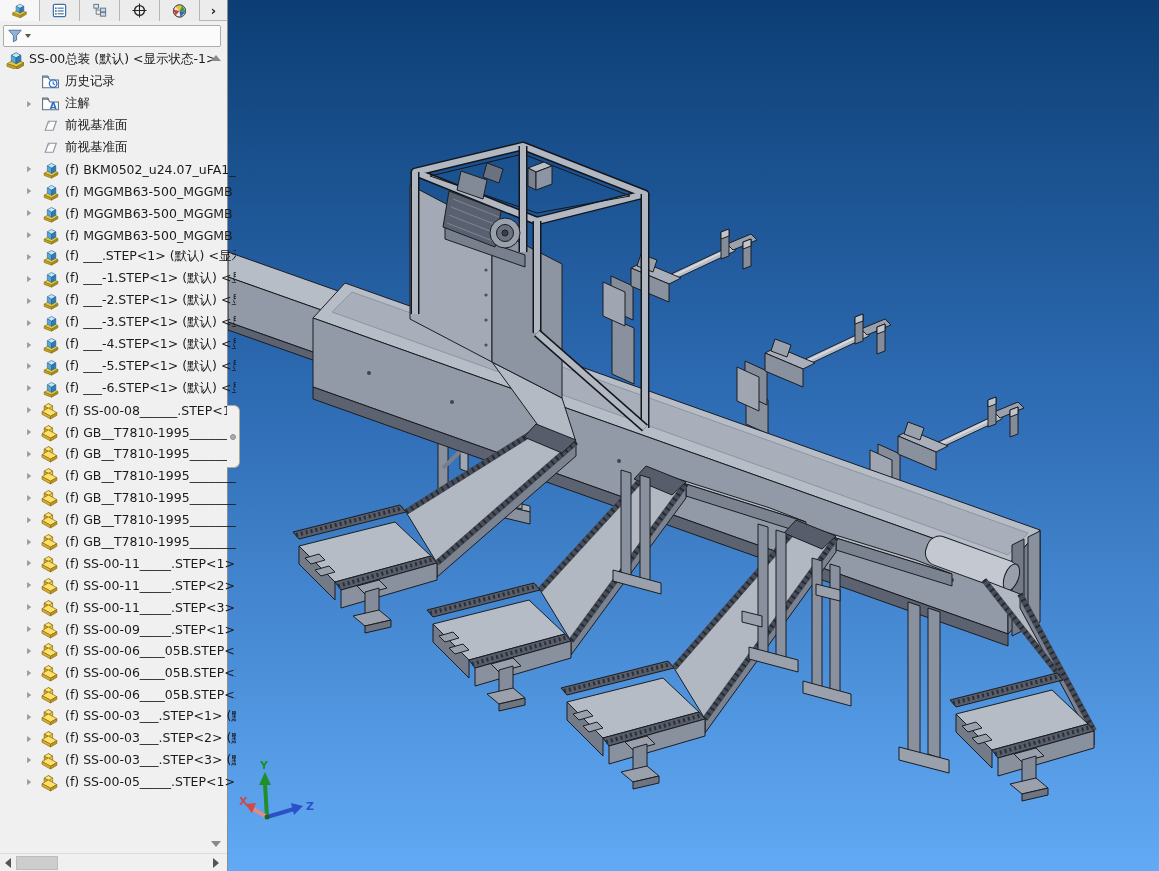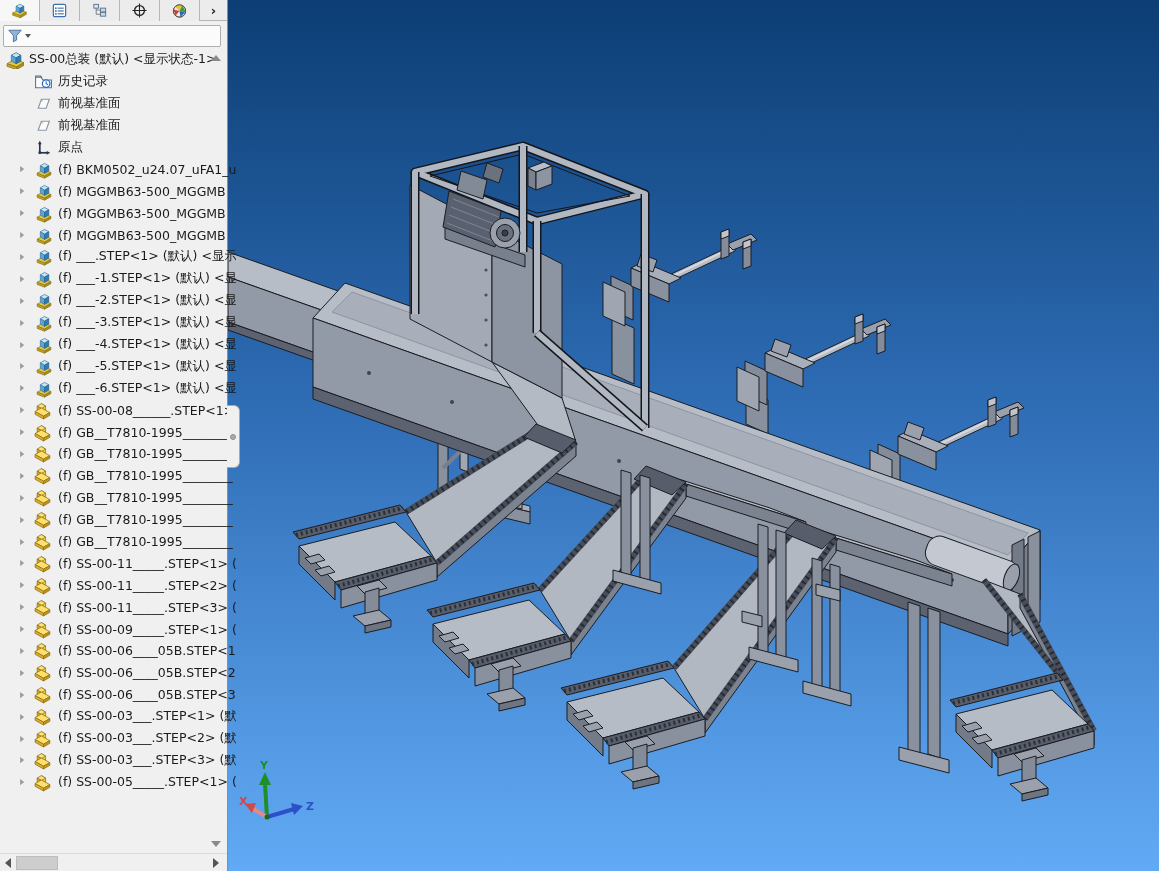--- a/index.html
+++ b/index.html
@@ -25,21 +25,21 @@
   .filterbar { position:absolute; left:3px; top:25px; width:218px; height:22px;
     background:#fbfbfb; border:1px solid #adadad; border-radius:2px;
     display:flex; align-items:center; padding:0 3px; }
   .filterbar svg.funnel { width:16px; height:16px; }
   .filterbar .fdrop { margin-left:1px; }
   .filterbar input { flex:1; border:none; outline:none; background:transparent;
     font-size:12px; height:18px; margin-left:4px; }
 
   #tree-rows { position:absolute; left:0; top:49px; width:236px; height:804px; overflow:hidden; }
   .trow { height:21.9px; display:flex; align-items:center; white-space:nowrap;
-    font-size:12.5px; color:#1a1a1a; padding-left:17px; }
+    font-size:12.5px; color:#1a1a1a; padding-left:24px; }
   .trow.root { padding-left:5px; }
   .trow .arr { width:17px; height:16px; flex:0 0 17px; display:flex; align-items:center; }
   .trow .arr svg { width:10px; height:10px; }
   .trow .tico { width:19px; height:19px; flex:0 0 19px; }
   .trow .tico svg { width:19px; height:19px; }
   .trow .tlb { margin-left:5px; overflow:hidden; }
 
   .vscroll-up, .vscroll-down { position:absolute; right:6px; width:0; height:0;
     border-left:5px solid transparent; border-right:5px solid transparent; }
   .vscroll-up { top:55px; border-bottom:6px solid #8a8a8a; }
@@ -350,39 +350,43 @@
         <span class="tlb">SS-00总装 (默认) &lt;显示状态-1&gt;</span>
       </div>
       <div class="trow">
         <span class="arr"></span>
         <span class="tico"><svg viewBox="0 0 18 18">
             <use href="#sym-folder-history"></use>
           </svg></span>
         <span class="tlb">历史记录</span>
       </div>
       <div class="trow">
+        <span class="arr">
+          <svg viewBox="0 0 16 16">
+            <path d="M5,3 L11.5,8 L5,13 Z" fill="#9b9b9b"></path>
+          </svg>
+        </span>
+        <span class="tico"><svg viewBox="0 0 18 18">
+            <use href="#sym-folder-annotations"></use>
+          </svg></span>
+        <span class="tlb">注解</span>
+      </div>
+      <div class="trow">
         <span class="arr"></span>
         <span class="tico"><svg viewBox="0 0 18 18">
             <use href="#sym-plane"></use>
           </svg></span>
         <span class="tlb">前视基准面</span>
       </div>
       <div class="trow">
         <span class="arr"></span>
         <span class="tico"><svg viewBox="0 0 18 18">
             <use href="#sym-plane"></use>
           </svg></span>
         <span class="tlb">前视基准面</span>
-      </div>
-      <div class="trow">
-        <span class="arr"></span>
-        <span class="tico"><svg viewBox="0 0 18 18">
-            <use href="#sym-origin"></use>
-          </svg></span>
-        <span class="tlb">原点</span>
       </div>
       <div class="trow">
         <span class="arr">
           <svg viewBox="0 0 16 16">
             <path d="M5,3 L11.5,8 L5,13 Z" fill="#9b9b9b"></path>
           </svg>
         </span>
         <span class="tico"><svg viewBox="0 0 18 18">
             <use href="#sym-part-blue"></use>
           </svg></span>

